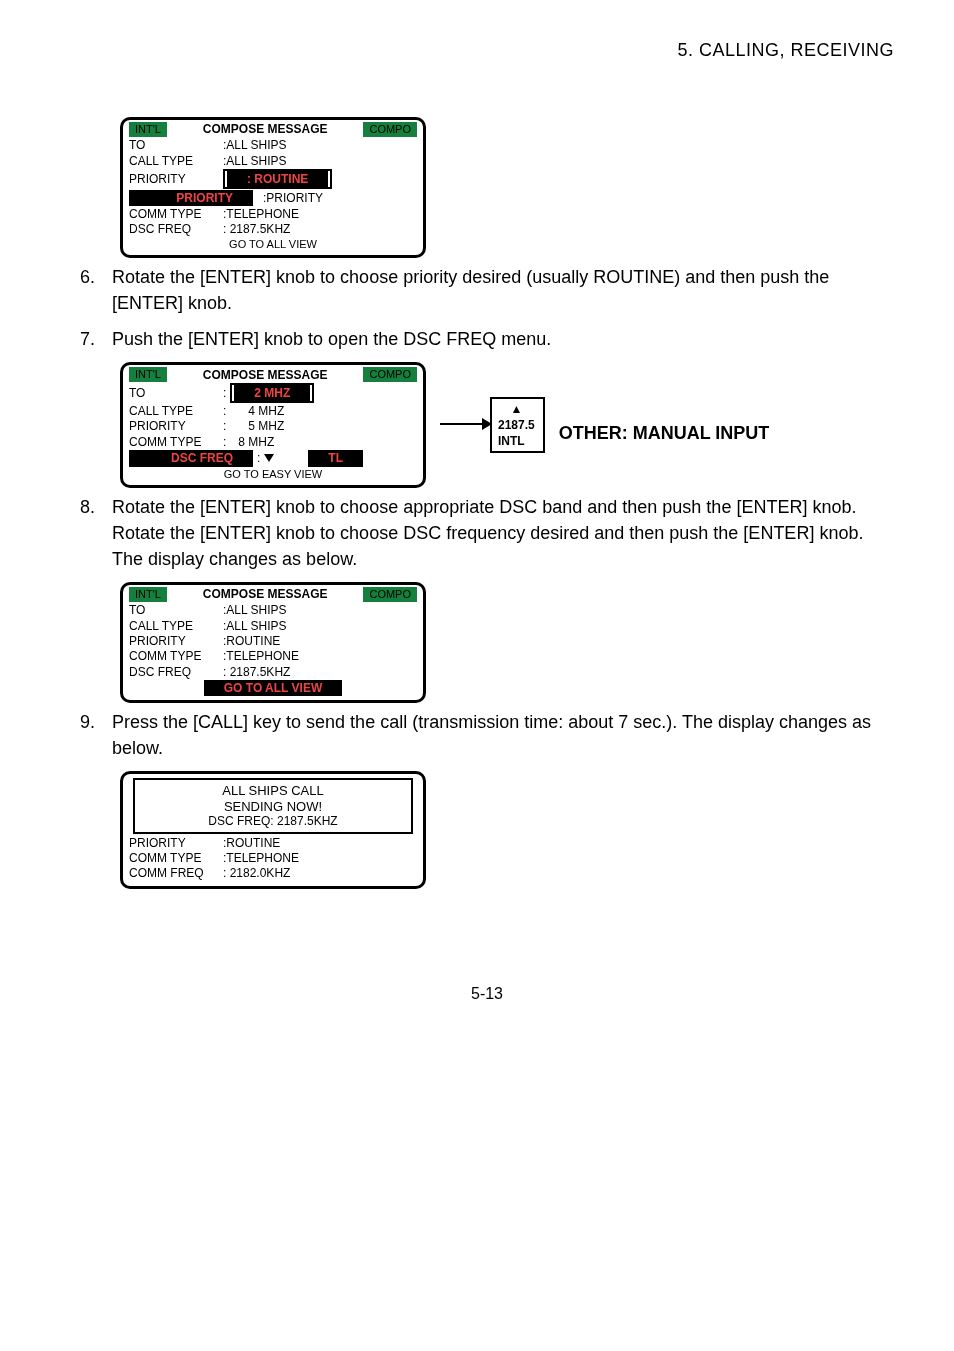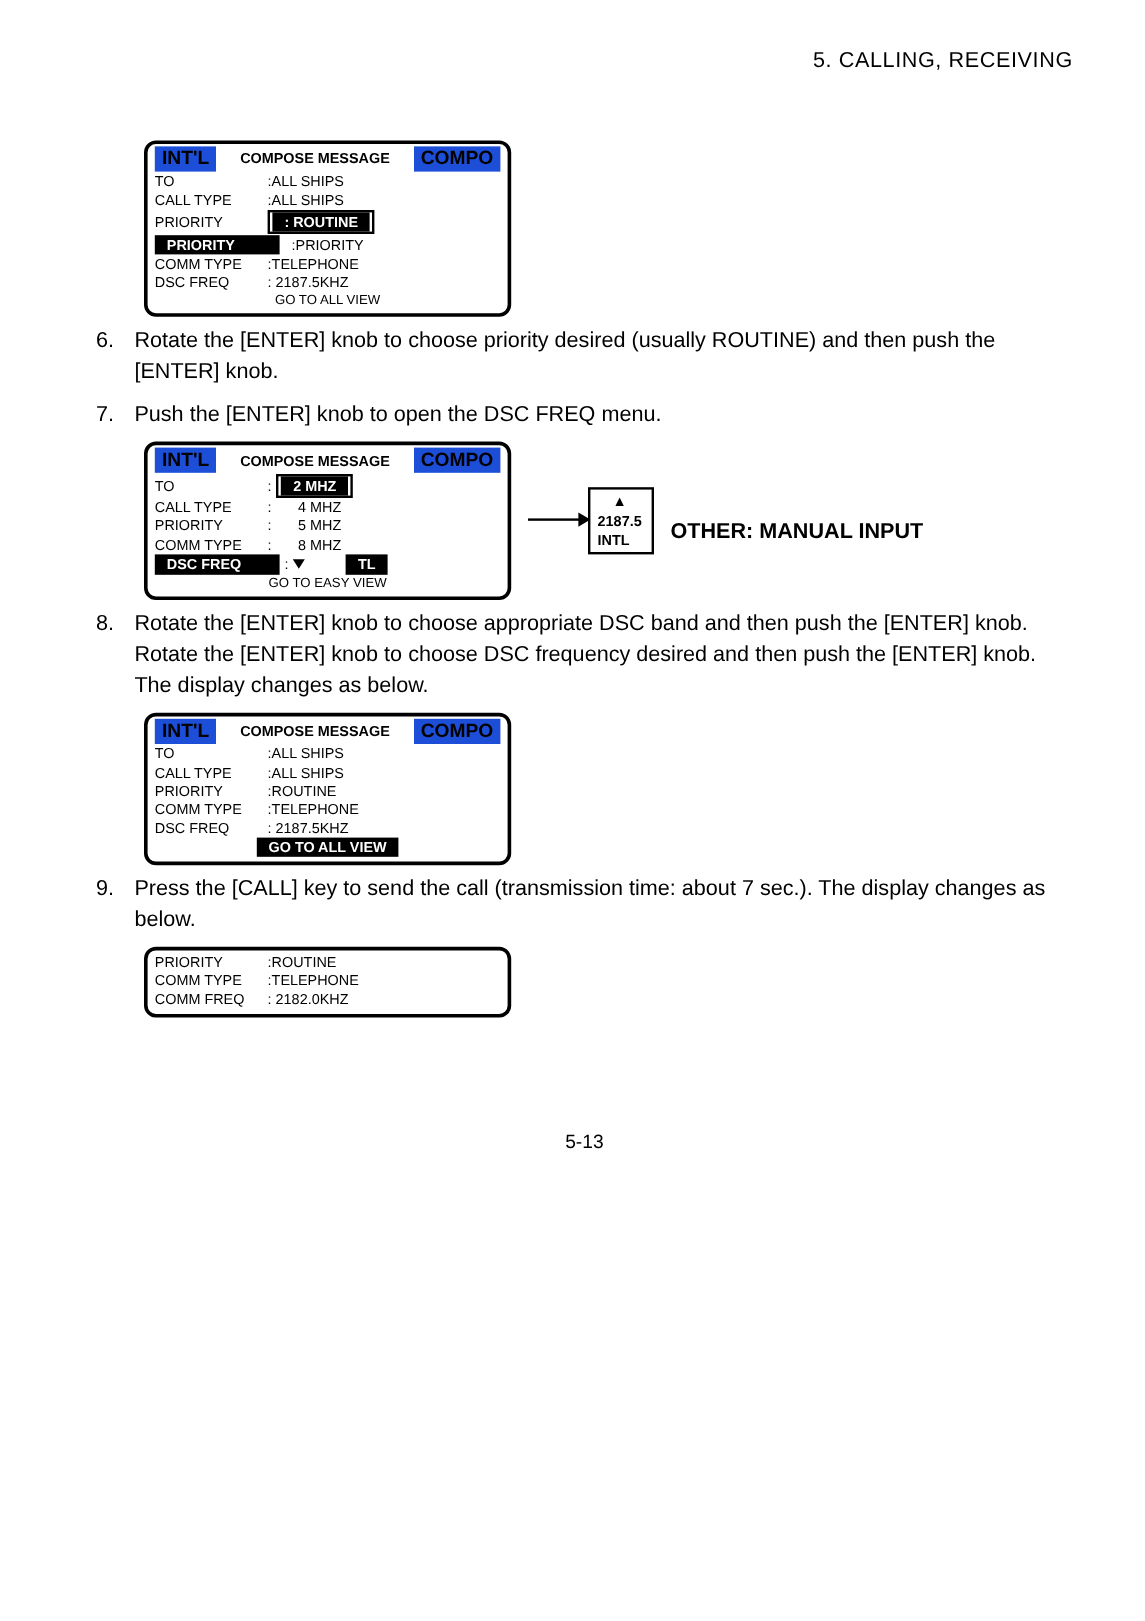--- a/index.html
+++ b/index.html
@@ -31,39 +31,40 @@
     padding: 2px 6px 4px 6px;
   }
   .screen .title {
     display: flex;
     justify-content: space-between;
     align-items: center;
     font-weight: bold;
     width: 100%;
   }
   .tab-box {
-    background: #1d4ed8;
+    background: #15803d;
     color: #000;
-    font-weight: bold;
-    font-size: 16px;
+    font-weight: normal;
+    font-size: 11px;
     padding: 1px 6px;
     display: inline-block;
   }
   .row {
     display: flex;
     align-items: center;
     margin: 1px 0;
     gap: 4px;
   }
   .inv {
     background: #000;
-    color: #ffffff;
+    color: #ef4444;
     font-weight: bold;
-    padding: 1px 10px;
+    padding: 1px 20px;
     font-size: 12px;
+    text-align: right;
   }
   .label {
     font-size: 12px;
   }
   .hl {
     border: 2px solid #000;
     padding: 0 2px;
     display: inline-block;
   }
   ol.steps {
@@ -204,21 +205,21 @@
           <span class="label" style="margin-left:18px">4 MHZ</span>
         </div>
       <div class="row">
           <span class="label" style="width:90px">PRIORITY</span>
           <span class="label">:</span>
           <span class="label" style="margin-left:18px">5 MHZ</span>
         </div>
       <div class="row">
           <span class="label" style="width:90px">COMM TYPE</span>
           <span class="label">:</span>
-          <span class="label" style="margin-left:18px">8 MHZ</span>
+          <span class="label" style="margin-left:8px">8 MHZ</span>
         </div>
       <div class="row">
         <span class="inv" style="width:84px">DSC FREQ</span>
         <span class="label">:</span>
         <span class="tri-down"></span>
         <span class="inv" style="margin-left:30px">TL</span>
       </div>
       <div style="text-align:center;font-size:11px;">GO TO EASY VIEW</div>
     </div>
   </div>
@@ -273,20 +274,25 @@
 
 <ol class="steps" start="9">
   <li>
       <span class="num">9.</span>
       <span class="body">Press the [CALL] key to send the call (transmission time: about 7 sec.). The display changes as below.</span>
     </li>
 </ol>
 
 <div class="screen">
   <div class="screen-inner">
+    <div class="hl" style="display:block;margin:2px 4px;padding:3px 6px;">
+      <div style="text-align:center;font-size:13px;font-weight:normal">ALL SHIPS CALL</div>
+      <div style="text-align:center;font-size:13px;font-weight:normal">SENDING NOW!</div>
+      <div style="text-align:center;font-size:12px;font-weight:normal">DSC FREQ:  2187.5KHZ</div>
+    </div>
     <div class="row">
         <span class="label" style="width:90px">PRIORITY</span>
         <span class="label">:ROUTINE</span>
       </div>
     <div class="row">
         <span class="label" style="width:90px">COMM TYPE</span>
         <span class="label">:TELEPHONE</span>
       </div>
     <div class="row">
         <span class="label" style="width:90px">COMM FREQ</span>

